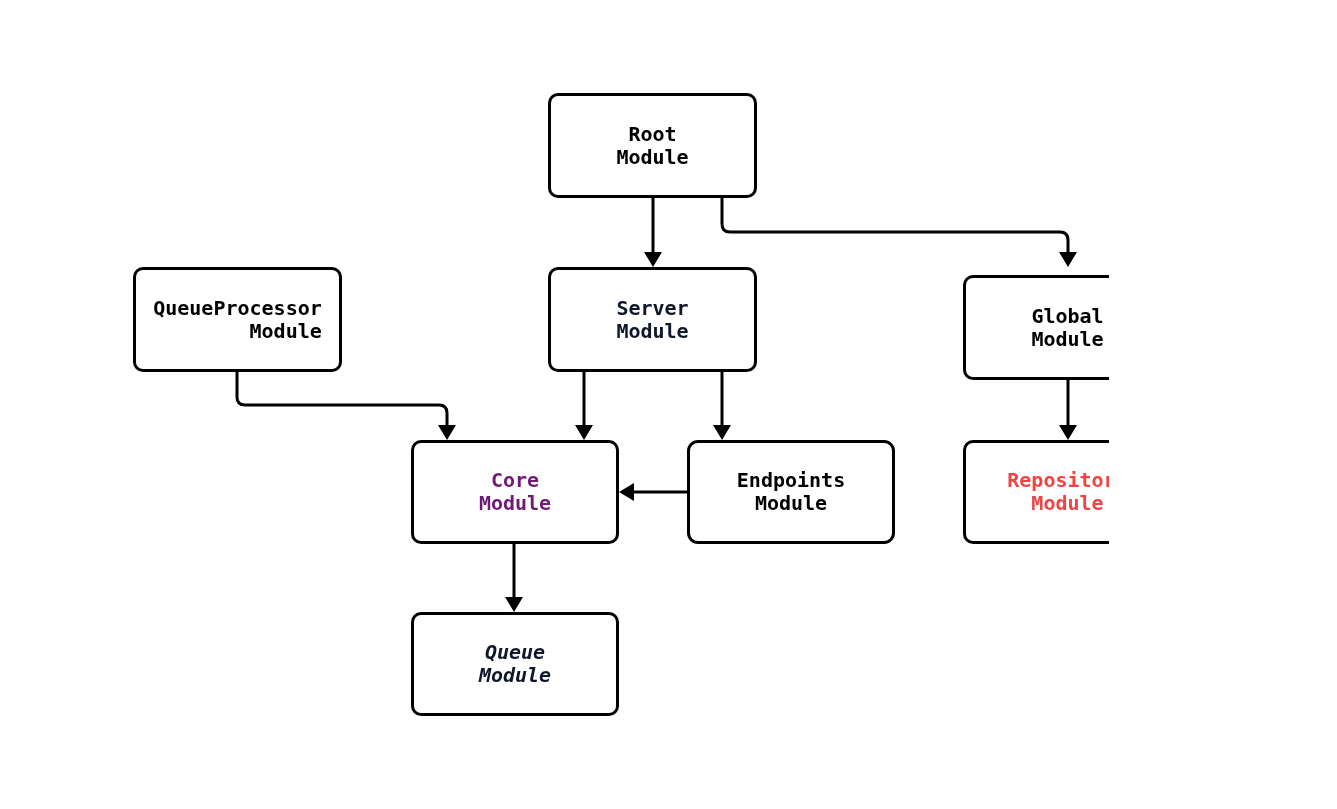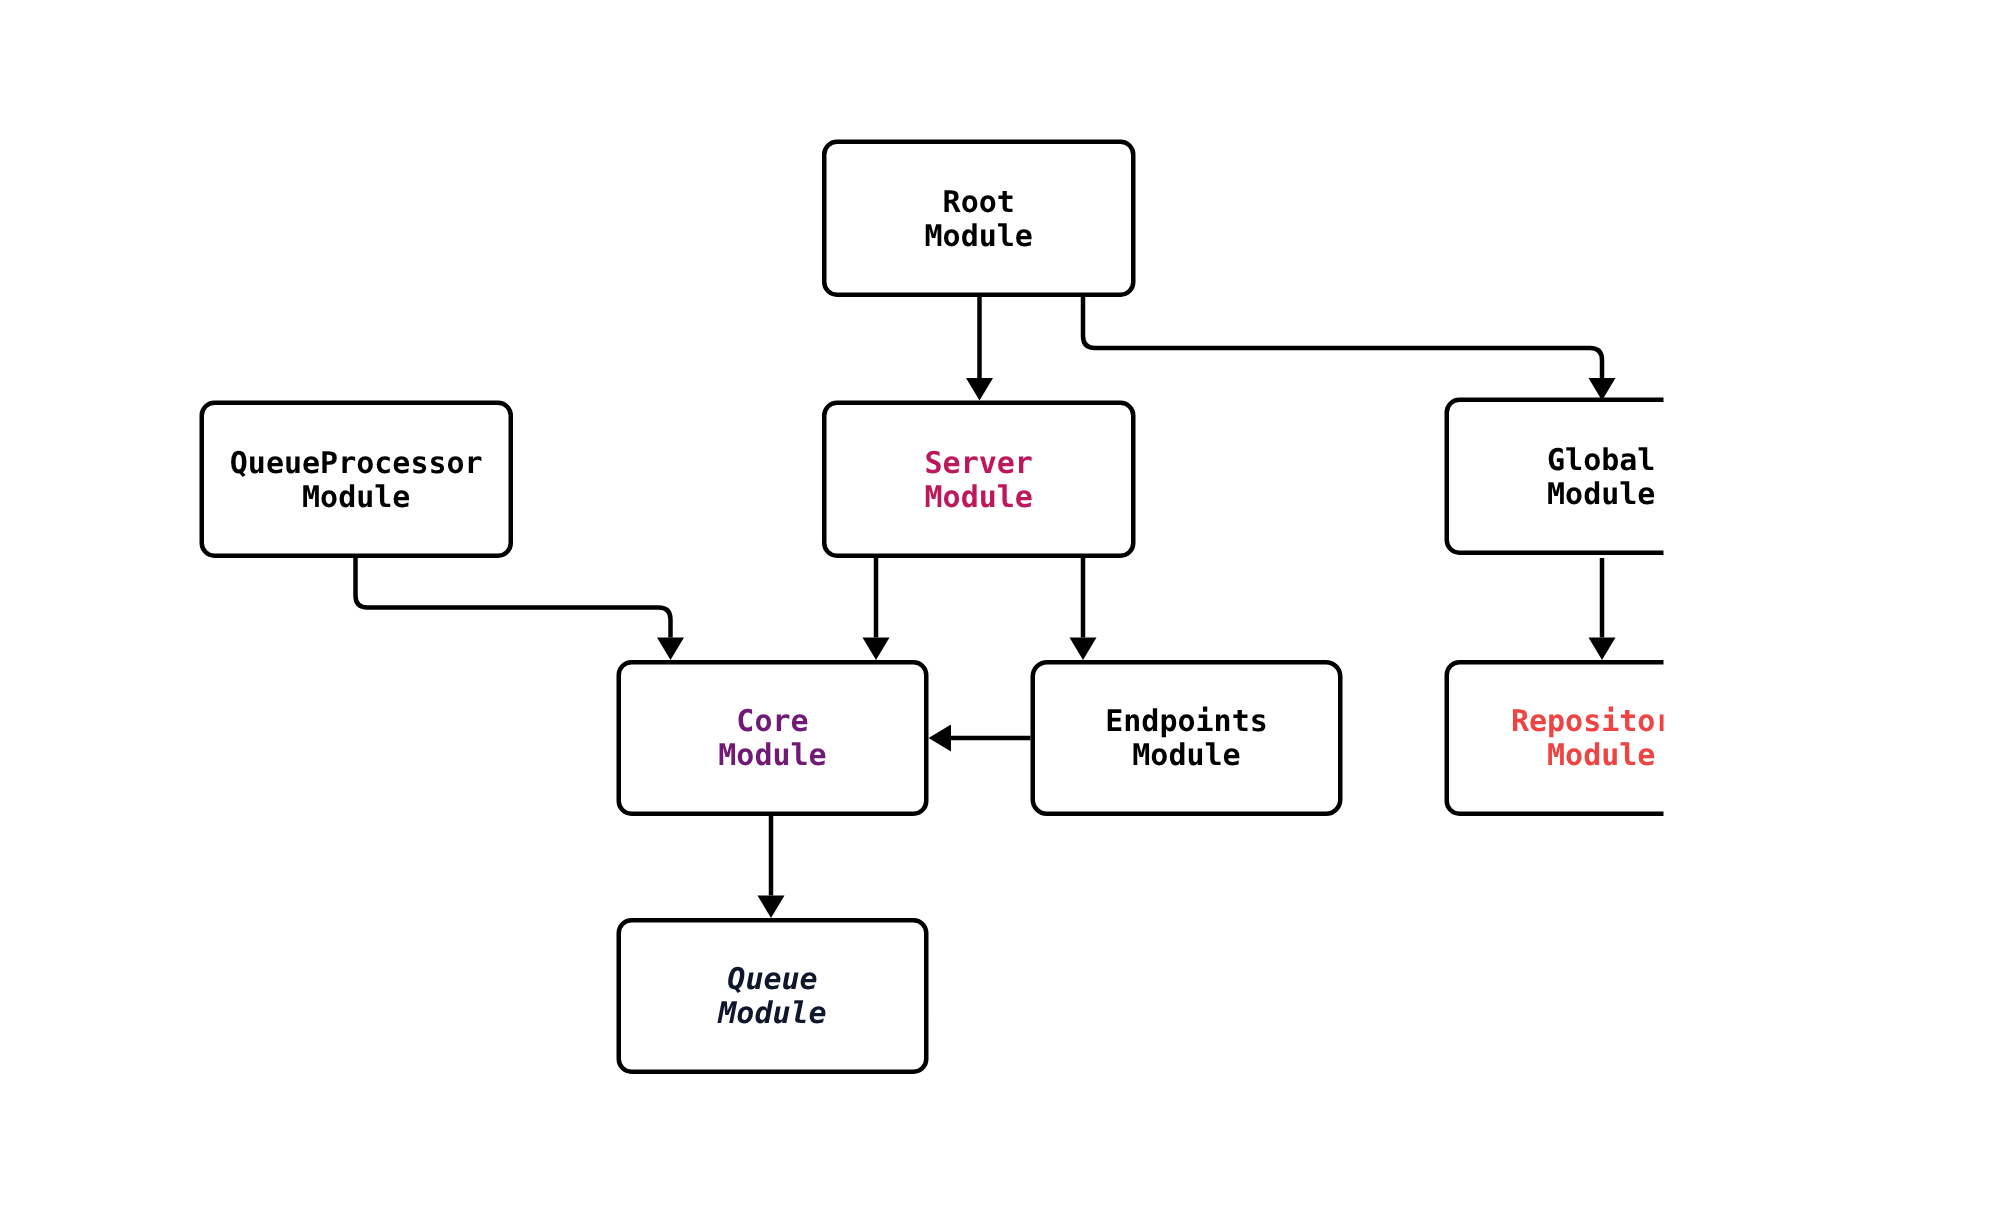--- a/index.html
+++ b/index.html
@@ -65,28 +65,28 @@
       <path d="M 1068 372 L 1068 425" class="edge-path" stroke="#000000"></path>
       <polygon points="1068,440 1077,425 1059,425" fill="#000000"></polygon>
       <path d="M 514 544 L 514 597" class="edge-path" stroke="#000000"></path>
       <polygon points="514,612 523,597 505,597" fill="#000000"></polygon>
     </svg>
 <div class="node" style="left: 548px; top: 93px; width: 209px; height: 105px; border-color: rgb(0, 0, 0); background: rgb(255, 255, 255);">
       <span class="node-label" style="color: rgb(0, 0, 0);">Root
 Module</span>
     </div>
     <div class="node" style="left: 133px; top: 267px; width: 209px; height: 105px; border-color: rgb(0, 0, 0); background: rgb(255, 255, 255);">
-      <span class="node-label" style="color: rgb(0, 0, 0);">QueueProcessor
+      <span class="node-label" style="color: rgb(0, 0, 0); text-align: right;">QueueProcessor
 Module</span>
     </div>
     <div class="node" style="left: 548px; top: 267px; width: 209px; height: 105px; border-color: rgb(0, 0, 0); background: rgb(255, 255, 255);">
-      <span class="node-label" style="color: #be185d;">Server
+      <span class="node-label" style="color: #0f172a;">Server
 Module</span>
     </div>
-    <div class="node" style="left: 963px; top: 265px; width: 209px; height: 105px; border-color: rgb(0, 0, 0); background: rgb(255, 255, 255);">
+    <div class="node" style="left: 963px; top: 275px; width: 209px; height: 105px; border-color: rgb(0, 0, 0); background: rgb(255, 255, 255);">
       <span class="node-label" style="color: rgb(0, 0, 0);">Global
 Module</span>
     </div>
     <div class="node" style="left: 411px; top: 440px; width: 208px; height: 104px; border-color: rgb(0, 0, 0); background: rgb(255, 255, 255);">
       <span class="node-label" style="color: #701a75;">Core
 Module</span>
     </div>
     <div class="node" style="left: 687px; top: 440px; width: 208px; height: 104px; border-color: rgb(0, 0, 0); background: rgb(255, 255, 255); border-radius: 11px;">
       <span class="node-label" style="color: rgb(0, 0, 0);">Endpoints
 Module</span>

